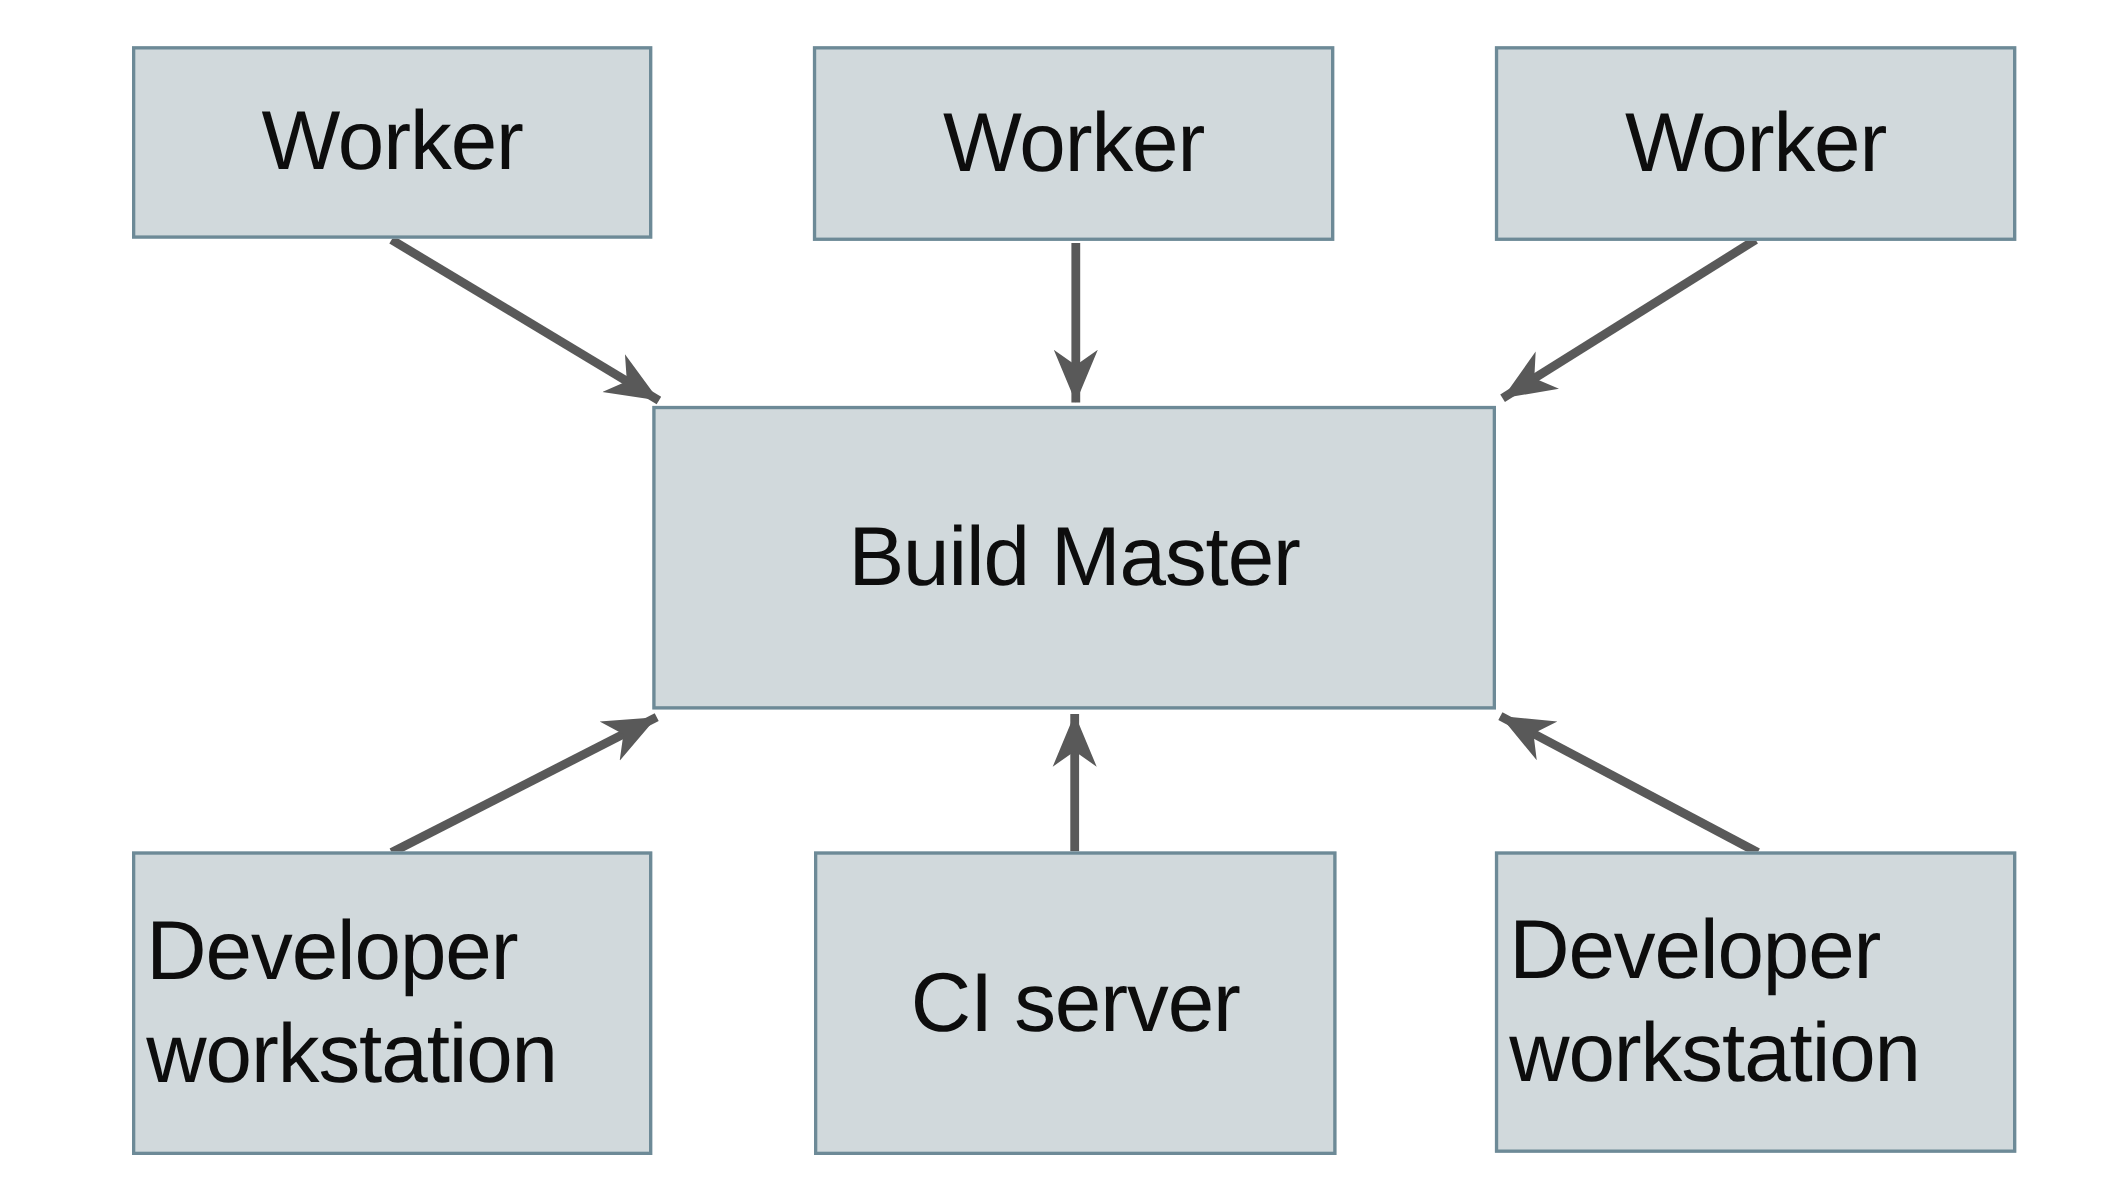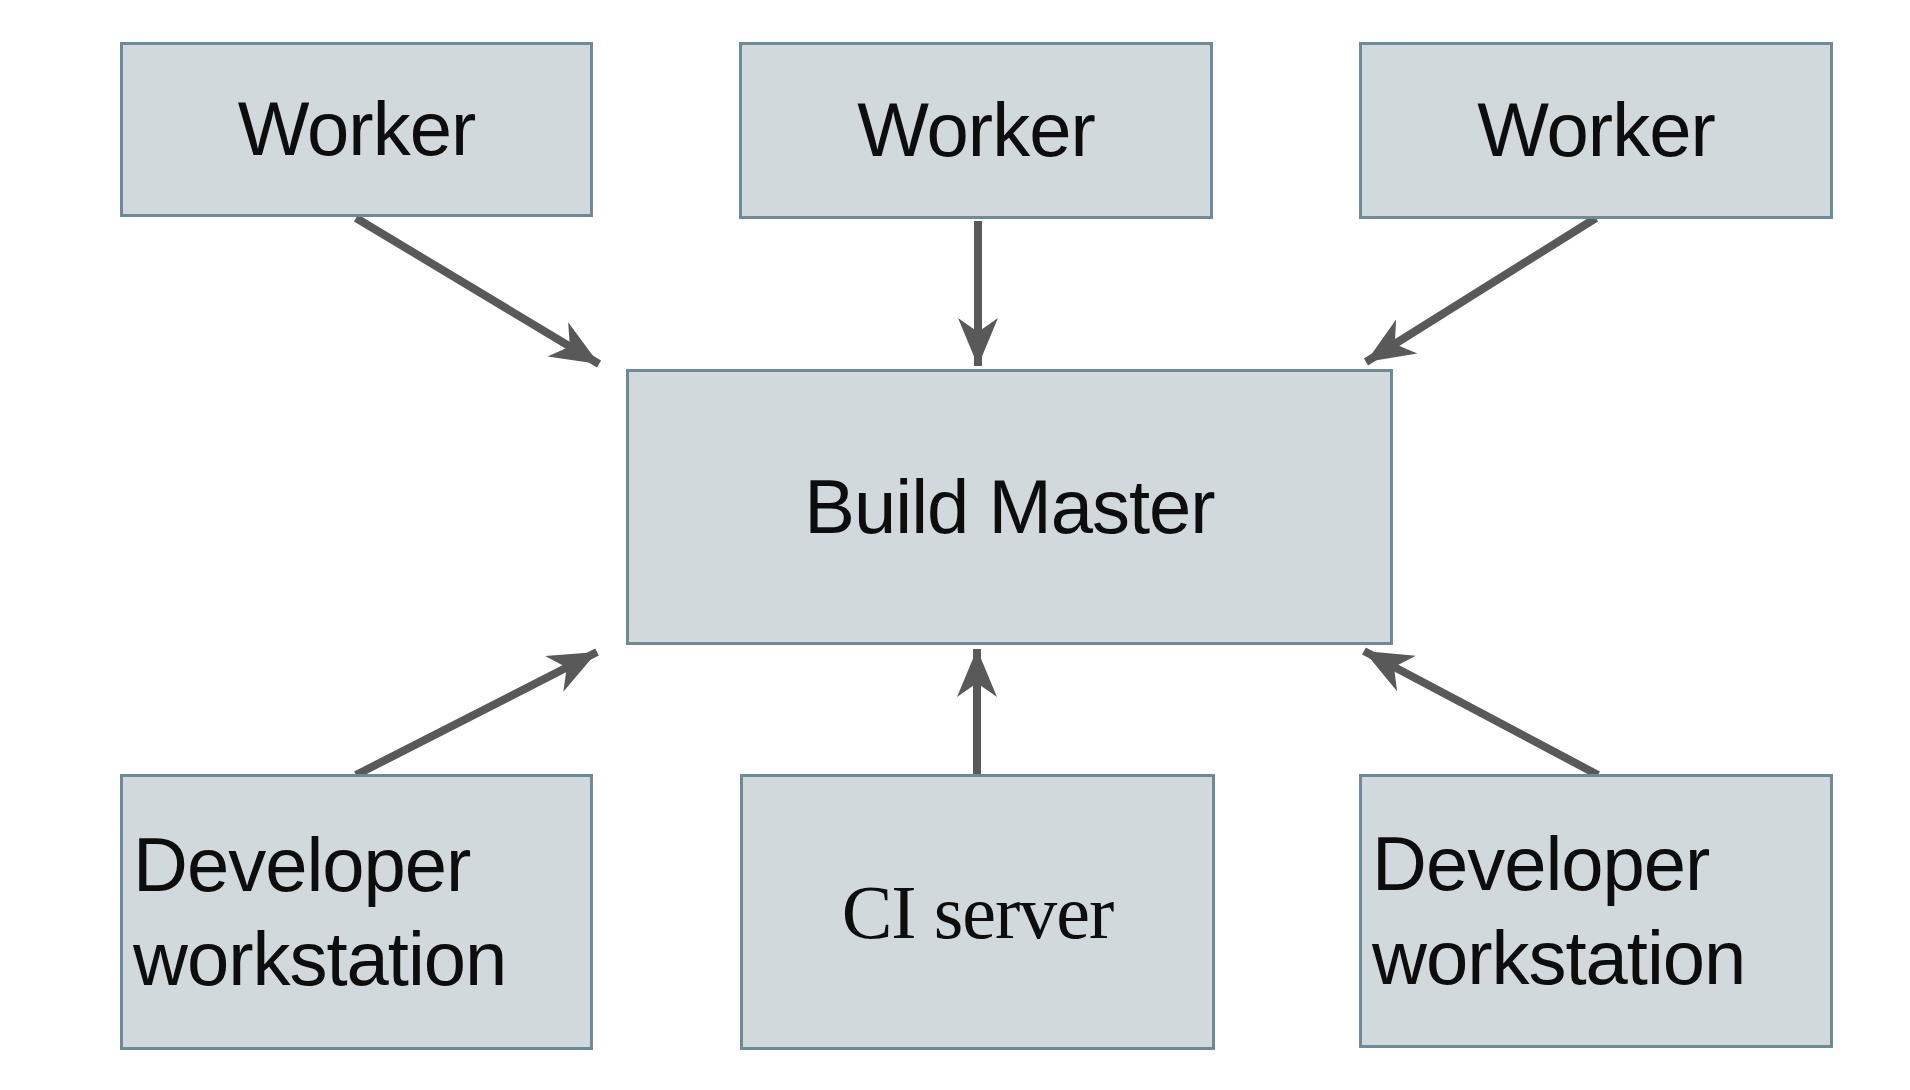--- a/index.html
+++ b/index.html
@@ -40,23 +40,23 @@
     color: var(--label-text);
     font-size: 76px;
     line-height: 1.24;
     letter-spacing: -1px;
     padding: 0 10px;
   }
   .node .label { display: block; }
   .worker1      { left: 120px;  top: 42px;  width: 473px; height: 175px; }
   .worker2      { left: 739px;  top: 42px;  width: 474px; height: 177px; }
   .worker3      { left: 1359px; top: 42px;  width: 474px; height: 177px; }
-  .build-master { left: 593px;  top: 369px; width: 767px; height: 276px; margin-left: 33px; }
+  .build-master { left: 593px;  top: 369px; width: 767px; height: 276px; }
   .dev-left     { left: 120px;  top: 774px; width: 473px; height: 276px; }
-  .ci-server    { left: 740px;  top: 774px; width: 475px; height: 276px; font-family: Liberation Serif, serif; }
+  .ci-server    { left: 740px;  top: 774px; width: 475px; height: 276px; }
   .dev-right    { left: 1359px; top: 774px; width: 474px; height: 274px; }
 </style>
 </head>
 <body>
 
 <div class="canvas">
 
   <svg id="edges-layer" viewBox="0 0 1910 1090" xmlns="http://www.w3.org/2000/svg">
     <defs>
       <marker id="arrowhead" viewBox="0 0 12 10" refX="12" refY="5" markerWidth="48" markerHeight="42" markerUnits="userSpaceOnUse" orient="auto">

